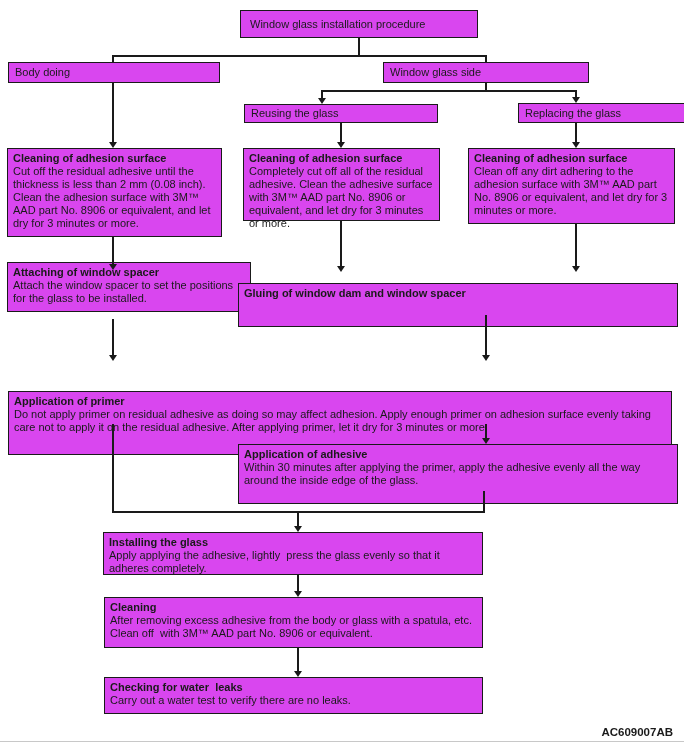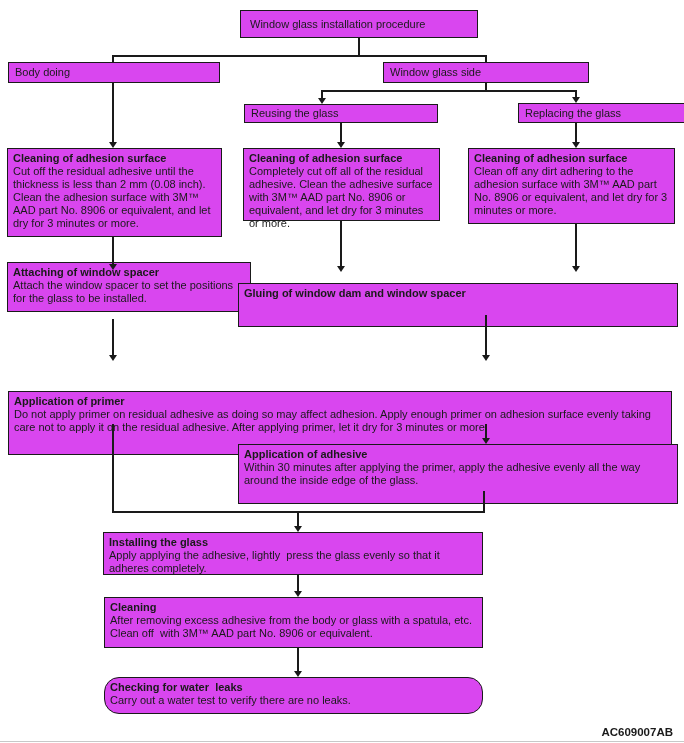--- a/index.html
+++ b/index.html
@@ -40,21 +40,21 @@
   #n-replacing{left:470px;top:103px;width:203px;height:20px;margin-left:48px;}
   #n-clean-body{left:7px;top:148px;width:215px;height:89px;}
   #n-clean-reuse{left:243px;top:148px;width:197px;height:73px;}
   #n-clean-replace{left:468px;top:148px;width:207px;height:76px;}
   #n-attaching{left:7px;top:262px;width:244px;height:50px;}
   #n-gluing{left:238px;top:283px;width:440px;height:44px;}
   #n-primer{left:8px;top:361px;width:664px;height:64px;margin-top:30px;}
   #n-adhesive{left:238px;top:444px;width:440px;height:60px;}
   #n-installing{left:103px;top:532px;width:380px;height:43px;}
   #n-cleaning{left:104px;top:597px;width:379px;height:51px;}
-  #n-leaks{left:104px;top:677px;width:379px;height:37px;border-radius:15px;}
+  #n-leaks{left:104px;top:677px;width:379px;height:37px;}
   #figcode{top:726px;right:11px;}
 </style>
 </head>
 <body>
 
 <div class="page">
 
   <div class="node label" id="n-procedure">
     <span>Window glass installation procedure</span>
   </div>

